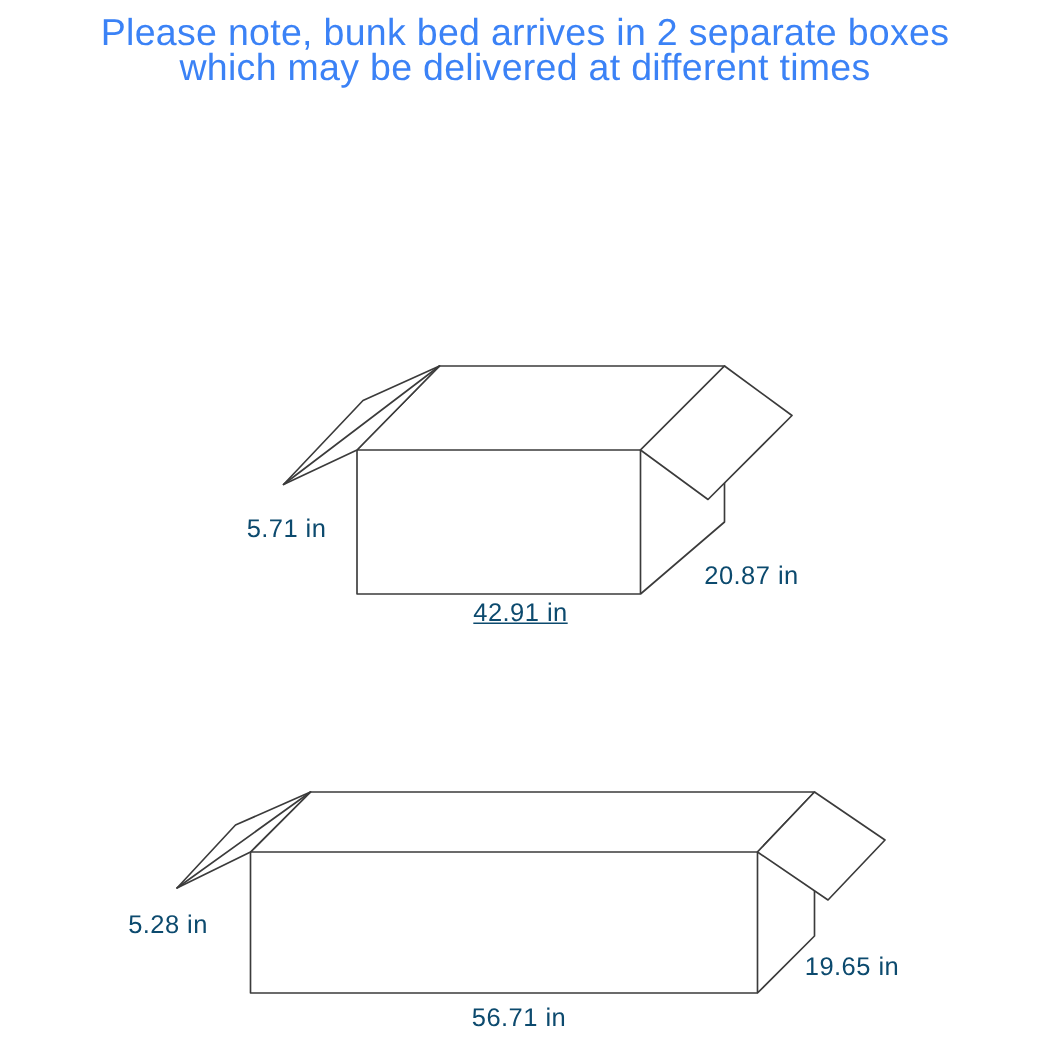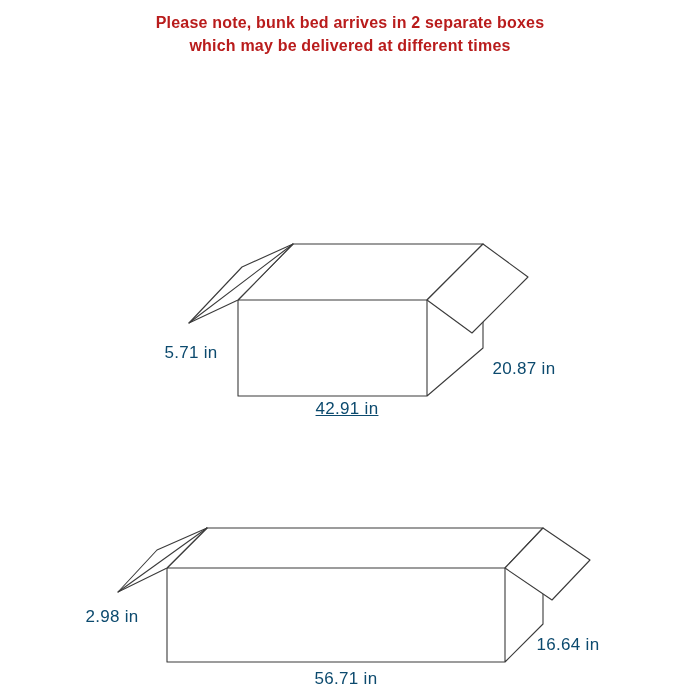--- a/index.html
+++ b/index.html
@@ -14,43 +14,43 @@
     background: #ffffff;
     overflow: hidden;
     font-family: "Liberation Sans", sans-serif;
   }
   .header {
     position: absolute;
     top: 11px;
     left: 0;
     width: 700px;
     text-align: center;
-    color: #b91c1c;
-    font-size: 16px;
+    color: #3b82f6;
+    font-size: 25px;
     line-height: 23px;
-    font-weight: 700;
+    font-weight: 400;
     letter-spacing: 0.2px;
   }
   .diagram-svg {
     position: absolute;
     top: 0;
     left: 0;
   }
   .dim-label {
     position: absolute;
     transform: translate(-50%, -50%);
     color: #0c4a6e;
     font-size: 17px;
     font-weight: 400;
     letter-spacing: 0.3px;
     white-space: nowrap;
   }
   .lbl-box1-height { left: 191px; top: 353px; }
   .lbl-box1-length { left: 347px; top: 409px; text-decoration: underline; }
-  .lbl-box1-depth  { left: 501px; top: 369px; margin-left: 23px; }
+  .lbl-box1-depth  { left: 501px; top: 384px; }
   .lbl-box2-height { left: 112px; top: 617px; }
   .lbl-box2-length { left: 346px; top: 679px; }
   .lbl-box2-depth  { left: 568px; top: 645px; }
 </style>
 </head>
 <body>
 
 <div class="canvas">
 
   <div class="header">
@@ -82,17 +82,17 @@
       <polygon fill="#ffffff" points="207,528 157,550 118,592 167,568"></polygon>
       <line x1="207" y1="528" x2="118" y2="592"></line>
       <polygon fill="#ffffff" points="505,568 543,528 590,560 552,600"></polygon>
     </g>
   </svg>
 
   <div class="dim-label lbl-box1-height">5.71 in</div>
   <div class="dim-label lbl-box1-length">42.91 in</div>
   <div class="dim-label lbl-box1-depth">20.87 in</div>
 
-  <div class="dim-label lbl-box2-height">2.98 in</div>
+  <div class="dim-label lbl-box2-height">5.28 in</div>
   <div class="dim-label lbl-box2-length">56.71 in</div>
-  <div class="dim-label lbl-box2-depth">16.64 in</div>
+  <div class="dim-label lbl-box2-depth">19.65 in</div>
 
 </div>
 
 </body></html>

